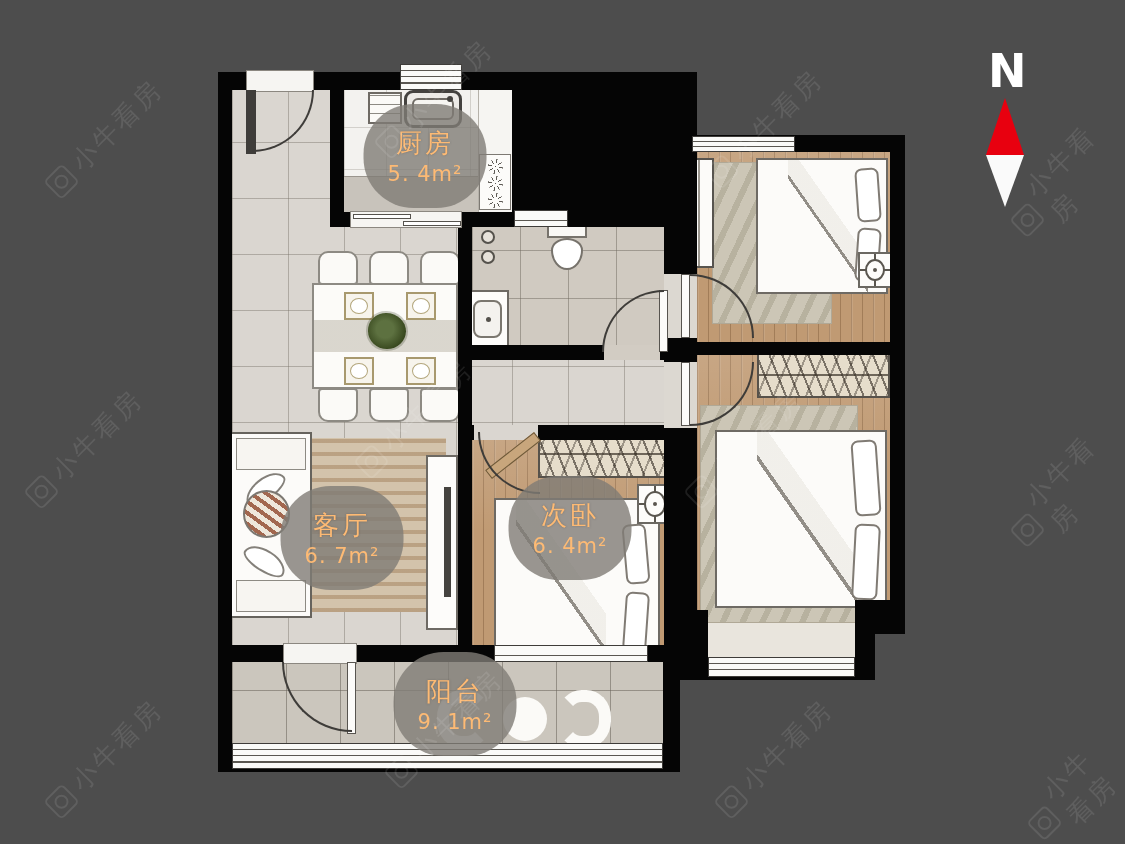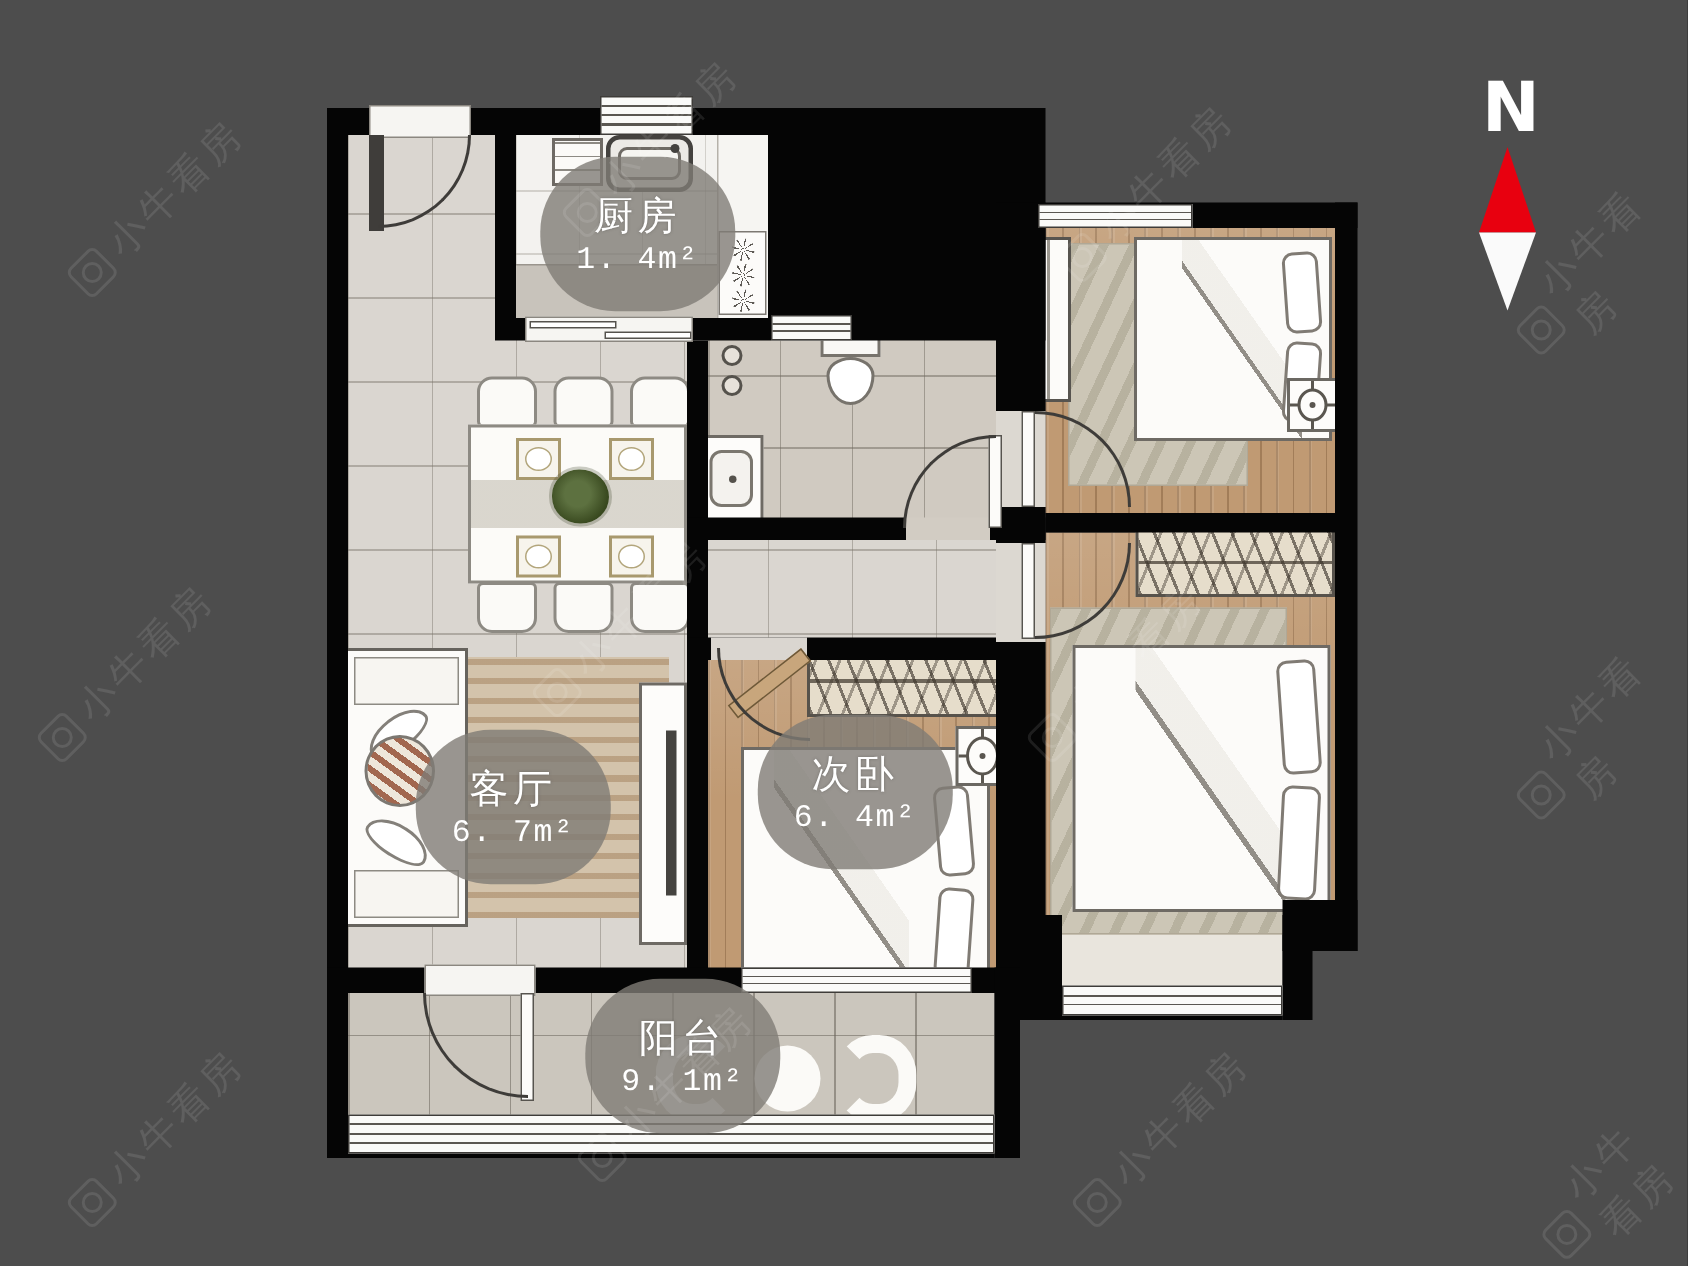--- a/index.html
+++ b/index.html
@@ -84,21 +84,21 @@
     linear-gradient(#5a564f 0 0),linear-gradient(#5a564f 0 0);
     background-size:100% 2px,2px 100%;background-position:center;background-repeat:no-repeat;}
   .lamp::before{content:"";position:absolute;inset:5px;border:2px solid #5a564f;border-radius:50%;background:#fdfcfa;}
   .lamp::after{content:"";position:absolute;left:50%;top:50%;width:4px;height:4px;margin:-2px;background:#5a564f;border-radius:50%;}
   .washc{width:54px;height:58px;border:12px solid #fbfaf7;border-right-color:transparent;border-radius:46%;}
   .washd{width:54px;height:58px;border:12px solid #fbfaf7;border-left-color:transparent;border-radius:46%;}
   .wcircle{background:#fbfaf7;border-radius:50%;}
 
   
   .rlabel{transform:translate(-50%,-50%);background:rgba(127,124,117,.8);border-radius:50px;
-          color:#ffffff;text-align:center;padding:22px 24px;white-space:nowrap;z-index:40;font-family:Liberation Mono, monospace;}
+          color:#fdba74;text-align:center;padding:22px 24px;white-space:nowrap;z-index:40;}
   .rlabel .nm{display:block;font-size:26px;letter-spacing:3px;text-shadow:0 0 2px rgba(80,78,74,.5);}
   .rlabel .ar{display:block;font-size:21px;margin-top:1px;letter-spacing:1px;}
 
   
   .wm-layer{position:absolute;inset:0;z-index:50;pointer-events:none;}
   .wm{position:absolute;display:flex;align-items:center;gap:8px;transform:rotate(-45deg);
       color:rgba(255,255,255,0.10);font-size:26px;letter-spacing:3px;}
   .wicon{width:22px;height:22px;border:2px solid rgba(255,255,255,0.10);border-radius:5px;position:relative;flex:0 0 auto;}
   .wicon::before{content:"";position:absolute;inset:4px;border:2px solid rgba(255,255,255,0.10);border-radius:50%;}
 
@@ -245,21 +245,21 @@
 
     <div class="win winh4" style="left:400px;top:64px;width:62px;height:26px;"></div>
     <div class="win winh" style="left:514px;top:210px;width:54px;height:17px;"></div>
     <div class="win winh" style="left:692px;top:136px;width:103px;height:16px;"></div>
     <div class="win winh" style="left:494px;top:645px;width:154px;height:17px;"></div>
     <div class="win winh" style="left:708px;top:657px;width:147px;height:20px;"></div>
     <div class="win winh4" style="left:232px;top:743px;width:431px;height:26px;"></div>
 
     <div class="rlabel" style="left:425px;top:156px;">
       <span class="nm">厨房</span>
-      <span class="ar">1. 4m²</span>
+      <span class="ar">5. 4m²</span>
     </div>
     <div class="rlabel" style="left:342px;top:538px;">
       <span class="nm">客厅</span>
       <span class="ar">6. 7m²</span>
     </div>
     <div class="rlabel" style="left:570px;top:528px;">
       <span class="nm">次卧</span>
       <span class="ar">6. 4m²</span>
     </div>
     <div class="rlabel" style="left:455px;top:704px;">

